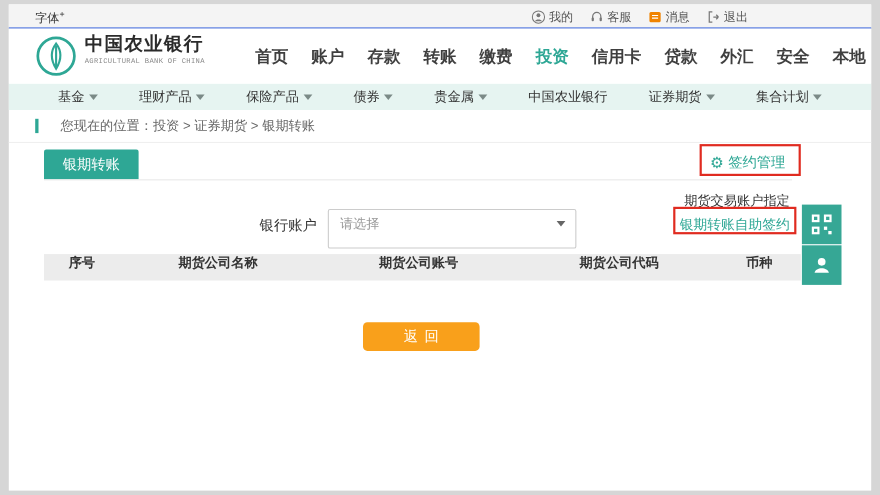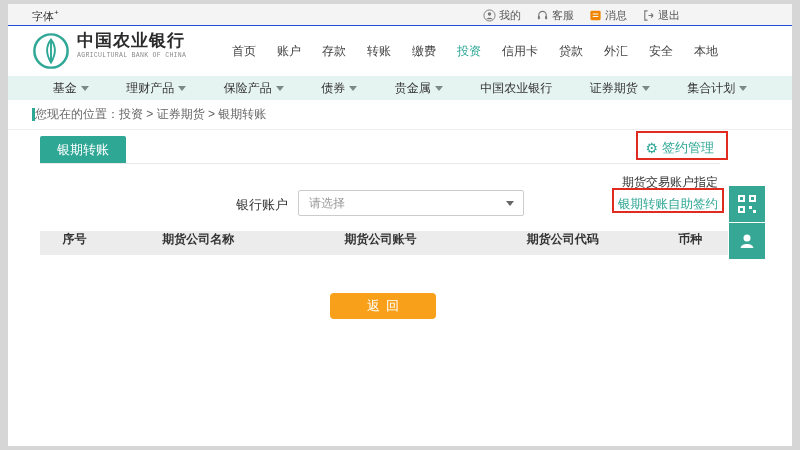--- a/index.html
+++ b/index.html
@@ -16,44 +16,44 @@
   .search-box svg { margin-right:3px; }
   .top-links { position:absolute; right:112px; top:4px; display:flex; gap:15px; }
   .top-link { display:flex; align-items:center; gap:3px; font-size:11px; color:#555; cursor:pointer; }
 
   
   .header { position:relative; height:50px; background:#fff; }
   .logo-wrap { position:absolute; left:24px; top:6px; display:flex; align-items:flex-start; gap:7px;font-family:Liberation Mono, monospace; }
   .bank-name { font-size:17px; font-weight:bold; color:#2b2b2b; letter-spacing:1px; line-height:20px; }
   .bank-name-en { font-size:6.5px; color:#8a8a8a; letter-spacing:.3px; }
   .main-nav { position:absolute; left:224px; top:0; height:50px; display:flex; align-items:center; gap:21px; }
-  .nav-item { font-size:12px; color:#3f3f3f; cursor:pointer; white-space:nowrap; }
+  .nav-item { font-size:15px; color:#3f3f3f; cursor:pointer; white-space:nowrap;font-weight:bold; }
   .nav-item.active { color:#2EA795; }
 
   
   .subnav { height:24px; background:#E6F4F1; display:flex; align-items:center; justify-content:space-around; padding:0 26px; }
   .subnav-item { font-size:12px; color:#333; cursor:pointer; display:flex; align-items:center; white-space:nowrap; }
   .caret { display:inline-block; width:0; height:0; border-left:4px solid transparent; border-right:4px solid transparent; border-top:5px solid #7b8a87; margin-left:4px; }
 
   
   .breadcrumb-row { height:30px; display:flex; align-items:center; border-bottom:1px solid #efefef; }
   .crumb-bar { width:3px; height:13px; background:#2EA795; margin-left:24px; }
-  .crumb-text { font-size:12px; color:#666; margin-left:0; }
+  .crumb-text { font-size:12px; color:#666; margin-left:20px; }
 
   
   .content { position:relative; height:315px; }
   .tab { position:absolute; left:32px; top:6px; width:86px; height:27px; background:#2EA795; color:#fff; font-size:13px; text-align:center; line-height:27px; cursor:pointer; border-radius:2px 2px 0 0; }
   .tab-underline { position:absolute; left:32px; right:72px; top:33px; height:1px; background:#e9e9e9; }
   .sign-manage { position:absolute; right:78px; top:9px; display:flex; align-items:center; gap:4px; color:#2EA795; font-size:13px; cursor:pointer; }
   .gear { font-size:14px; line-height:14px; color:#2EA795; }
   .account-note { position:absolute; right:74px; top:44px; font-size:12px; color:#333; }
   .self-sign { position:absolute; right:74px; top:66px; font-size:12.5px; color:#2EA795; cursor:pointer; }
 
   .form-label { position:absolute; left:228px; top:66px; width:52px; font-size:13px; color:#333; text-align:right; }
-  .select { position:absolute; left:290px; top:60px; width:226px; height:26px; border:1px solid #ccc; border-radius:2px; background:#fff; font-size:12px; color:#999; line-height:24px; padding-left:10px; cursor:pointer; }
+  .select { position:absolute; left:290px; top:60px; width:226px; height:36px; border:1px solid #ccc; border-radius:2px; background:#fff; font-size:12px; color:#999; line-height:24px; padding-left:10px; cursor:pointer; }
   .select .sel-caret { position:absolute; right:9px; top:10px; border-left:4px solid transparent; border-right:4px solid transparent; border-top:5px solid #666; width:0; height:0; }
 
   .table-head { position:absolute; left:32px; right:64px; top:101px; height:24px; background:#ececec; display:flex; }
   .th { font-size:12px; font-weight:bold; color:#333; text-align:center; }
   .th:nth-child(1){ width:10%; } .th:nth-child(2){ width:26%; } .th:nth-child(3){ width:27%; } .th:nth-child(4){ width:26%; } .th:nth-child(5){ width:11%; }
 
   .return-btn { position:absolute; left:322px; top:163px; width:106px; height:26px; background:#F9A01B; border:none; border-radius:4px; color:#fff; font-size:13px; letter-spacing:6px; padding-left:6px; cursor:pointer; font-family:inherit; }
 
   
   .float-btns { position:absolute; right:27px; top:182px; width:36px; }

